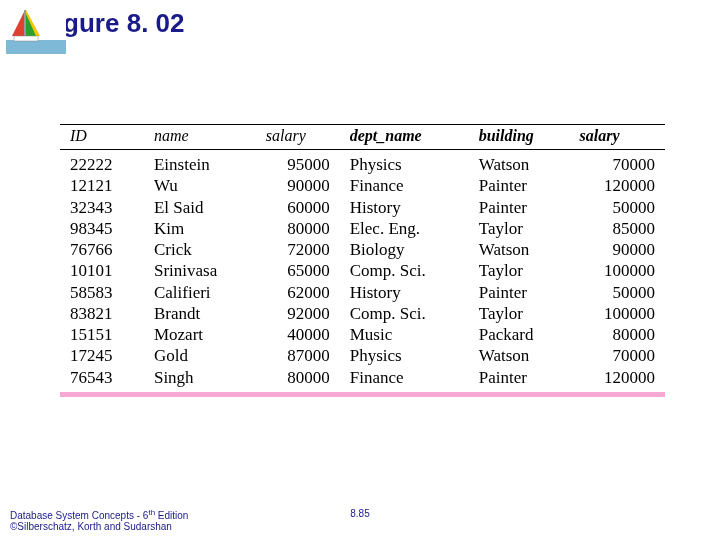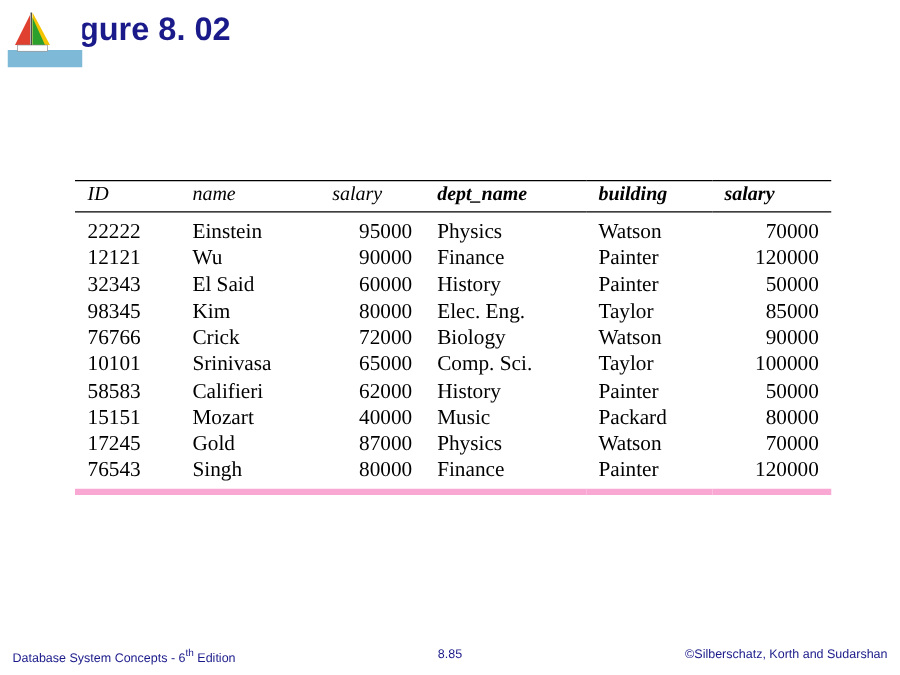--- a/index.html
+++ b/index.html
@@ -25,21 +25,21 @@
     font-weight: bold;
     font-size: 26px;
     color: #1a1a8a;
     padding-top: 8px;
     text-decoration-color: #c9c9e8;
     text-underline-offset: 3px;
     margin-left: 40px;
   }
   .table-wrap {
     position: absolute;
-    top: 144px;
+    top: 124px;
     left: 60px;
     width: 605px;
   }
   table {
     border-collapse: collapse;
     width: 100%;
     font-size: 16px;
   }
   thead th {
     font-family: "Times New Roman", Times, serif;
@@ -81,20 +81,21 @@
   .footer {
     position: absolute;
     bottom: 8px;
     left: 0;
     right: 0;
     font-size: 10px;
     color: #1a1a8a;
     display: flex;
     justify-content: space-between;
     padding: 0 10px;
+    flex-direction: column;
   }
   .footer .left sup { font-size: 8px; }
   .footer .center {
     position: absolute;
     left: 50%;
     transform: translateX(-50%);
   }
 </style>
 </head>
 <body>
@@ -174,20 +175,28 @@
         </tr>
         <tr>
           <td class="col-id">58583</td>
           <td class="col-name">Califieri</td>
           <td class="col-salary">62000</td>
           <td class="col-dept">History</td>
           <td class="col-building">Painter</td>
           <td class="col-budget">50000</td>
         </tr>
         <tr>
+          <td class="col-id">83821</td>
+          <td class="col-name">Brandt</td>
+          <td class="col-salary">92000</td>
+          <td class="col-dept">Comp. Sci.</td>
+          <td class="col-building">Taylor</td>
+          <td class="col-budget">100000</td>
+        </tr>
+        <tr>
           <td class="col-id">15151</td>
           <td class="col-name">Mozart</td>
           <td class="col-salary">40000</td>
           <td class="col-dept">Music</td>
           <td class="col-building">Packard</td>
           <td class="col-budget">80000</td>
         </tr>
         <tr>
           <td class="col-id">17245</td>
           <td class="col-name">Gold</td>

